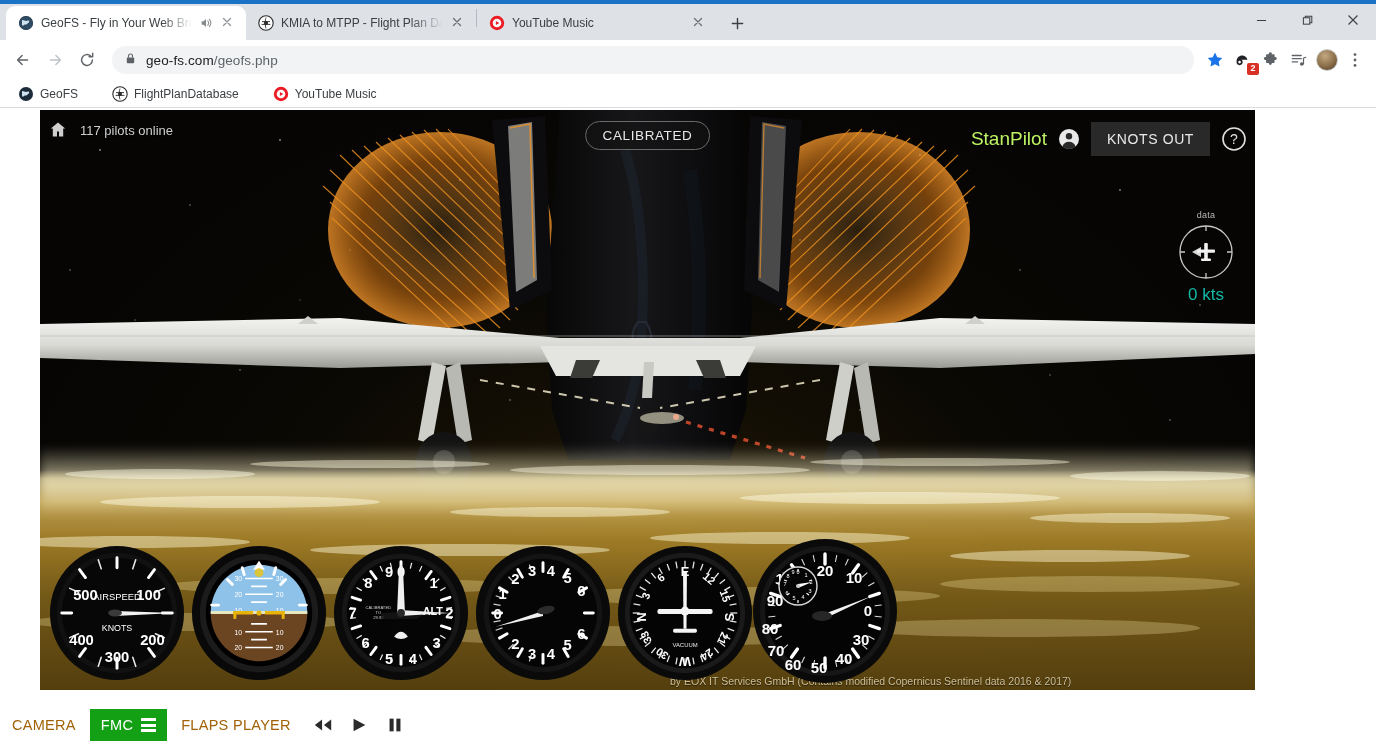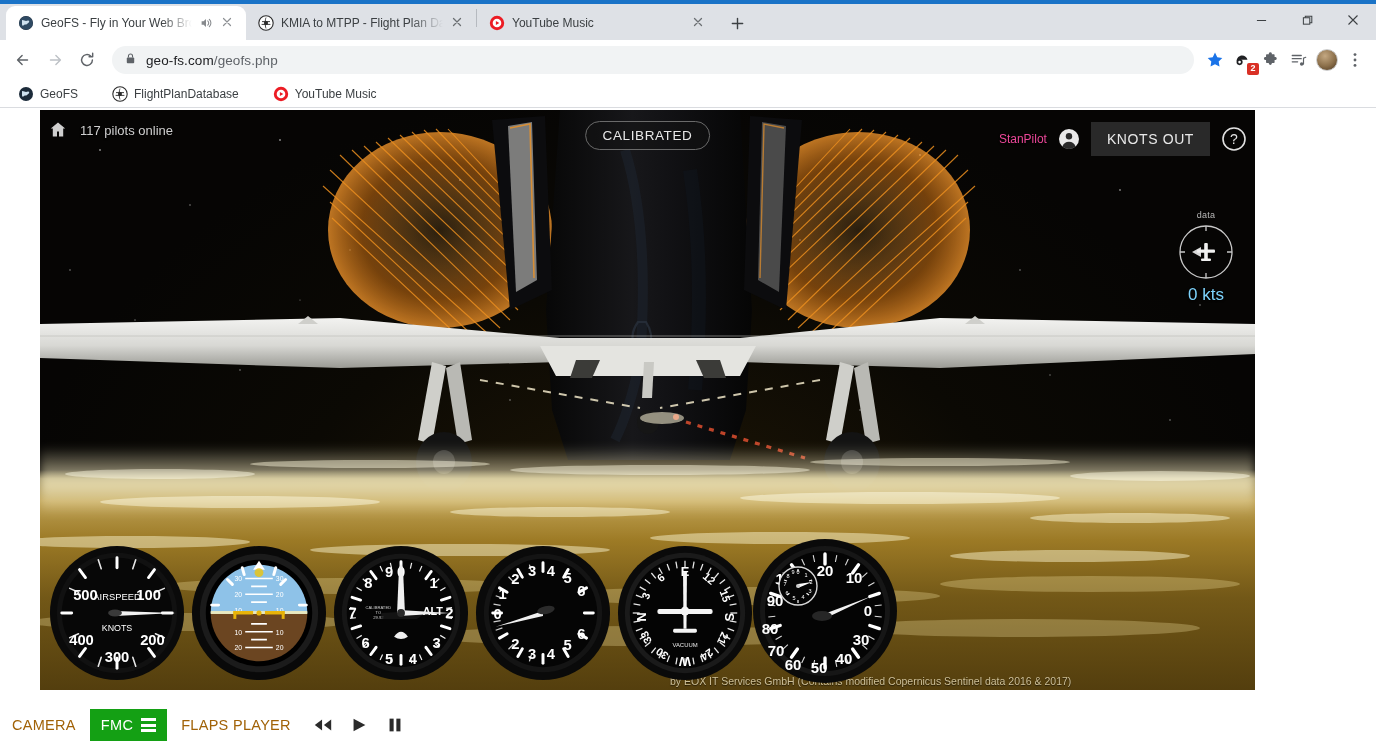--- a/index.html
+++ b/index.html
@@ -123,33 +123,33 @@
   .home-ico { width: 20px; height: 20px; }
   .autopilot-btn {
     position: absolute; left: 50%; transform: translateX(-50%); top: 11px;
     border: 1px solid #6a6a6a; border-radius: 16px; color: #e8e8e8;
     background: rgba(20,20,20,.45);
     font-size: 13.5px; letter-spacing: .6px; padding: 6px 17px;
   }
   .hud-topright {
     position: absolute; right: 8px; top: 12px; display: flex; align-items: center; gap: 11px;
   }
-  .username { color: #ec4899; font-size: 12px; text-shadow: 0 1px 2px #000; }
+  .username { color: #bef264; font-size: 19px; text-shadow: 0 1px 2px #000; }
   .user-ico { width: 22px; height: 22px; }
   .signout-btn {
     background: rgba(48,48,48,.85); color: #e9e9e9; font-size: 14px;
     letter-spacing: .6px; padding: 9px 16px;
   }
   .help-ico { width: 26px; height: 26px; }
 
   
   .wind { position: absolute; right: 10px; top: 100px; width: 78px; text-align: center; }
   .wind-label { color: #b9b9b9; font-size: 9px; letter-spacing: .3px; margin-bottom: 1px; }
   .wind-dial { width: 62px; height: 62px; margin: 0 auto; }
-  .wind-kts { color: #7dd3fc; font-size: 17px; margin-top: 2px; text-shadow: 0 1px 2px #000; }
+  .wind-kts { color: #14b8a6; font-size: 17px; margin-top: 2px; text-shadow: 0 1px 2px #000; }
 
   
   .statusblock { position: absolute; right: 8px; top: 400px; text-align: right; }
   .st-row { display: flex; align-items: center; justify-content: flex-end; gap: 6px; margin-bottom: 16px; }
   .st-label { color: #f2f2f2; font-size: 12.5px; font-weight: bold; letter-spacing: .4px; text-shadow: 0 1px 2px #000; }
   .gear-dot { width: 8px; height: 8px; border-radius: 50%; background: #3cd63c; box-shadow: 0 0 4px #3cd63c; }
   .brakes { color: #e8561d; font-size: 15.5px; font-weight: bold; text-shadow: 0 1px 2px #000; margin-top: 22px; }
   .flaps-marks { display: flex; flex-direction: column; gap: 2px; margin-left: 1px;}
   .flaps-marks i { display:block; width: 8px; height: 2px; background: #d8d8d8; transform: rotate(-22deg); }
 

